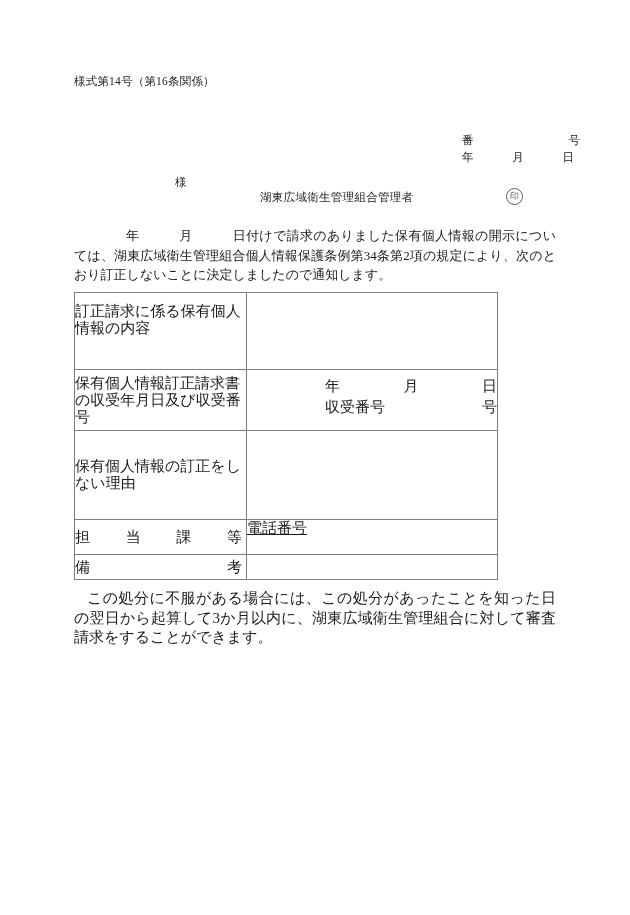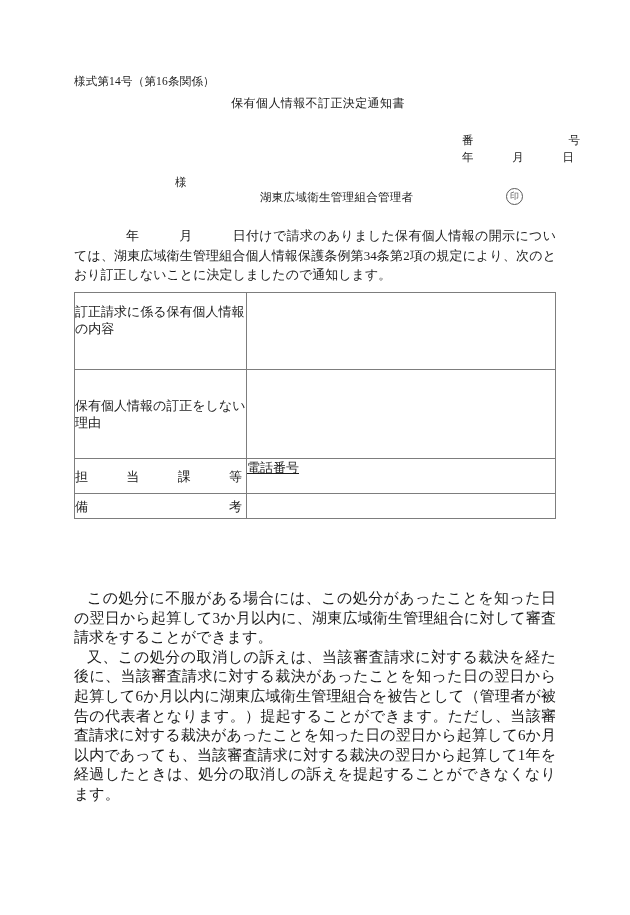--- a/index.html
+++ b/index.html
@@ -104,24 +104,24 @@
     text-align: justify;
     text-justify: inter-character;
     text-indent: 52px;
   }
 
   
   .form-table {
     position: absolute;
     left: 74px;
     top: 292px;
-    width: 482px;
+    width: 424px;
     border-collapse: collapse;
     table-layout: fixed;
-    font-size: 13px;
+    font-size: 15px;
   }
   .form-table td {
     border: 1px solid #7d7d7d;
     padding: 0;
     vertical-align: top;
   }
   .label-cell {
     width: 171px;
     padding: 8px 8px 6px 9px;
     line-height: 17px;
@@ -179,21 +179,20 @@
     text-indent: 13px;
   }
 </style>
 </head>
 <body>
 
 <div class="page">
 
   <div class="form-no">様式第14号（第16条関係）</div>
 
-  <div class="doc-title">保有個人情報不訂正決定通知書</div>
 
   <div class="meta-block">
     <div class="meta-row">
       <span>番</span>
       <span>号</span>
     </div>
     <div class="meta-row date">
       <span>年</span>
       <span>月</span>
       <span>日</span>
@@ -208,20 +207,36 @@
   </div>
 
   <div class="body-para">年　　　月　　　日付けで請求のありました保有個人情報の開示については、湖東広域衛生管理組合個人情報保護条例第34条第2項の規定により、次のとおり訂正しないことに決定しましたので通知します。</div>
 
   <table class="form-table">
     <tbody>
       <tr class="r1">
         <td class="label-cell">訂正請求に係る保有個人情報の内容</td>
         <td class="value-cell"></td>
       </tr>
+      <tr class="r2">
+        <td class="label-cell">保有個人情報訂正請求書の収受年月日及び収受番号</td>
+        <td class="value-cell">
+          <div class="receipt-lines">
+            <div class="meta-row">
+              <span>年</span>
+              <span>月</span>
+              <span>日</span>
+            </div>
+            <div class="meta-row ln2">
+              <span>収受番号</span>
+              <span>号</span>
+            </div>
+          </div>
+        </td>
+      </tr>
       <tr class="r3">
         <td class="label-cell">保有個人情報の訂正をしない理由</td>
         <td class="value-cell"></td>
       </tr>
       <tr class="r4">
         <td class="label-cell">
           <div class="spread">
             <span>担</span>
             <span>当</span>
             <span>課</span>
@@ -237,16 +252,15 @@
             <span>考</span>
           </div>
         </td>
         <td class="value-cell"></td>
       </tr>
     </tbody>
   </table>
 
   <div class="footer">
     <p>この処分に不服がある場合には、この処分があったことを知った日の翌日から起算して3か月以内に、湖東広域衛生管理組合に対して審査請求をすることができます。</p>
-    <p>又、この処分の取消しの訴えは、当該審査請求に対する裁決を経た後に、当該審査請求に対する裁決があったことを知った日の翌日から起算して6か月以内に湖東広域衛生管理組合を被告として（管理者が被告の代表者となります。）提起することができます。ただし、当該審査請求に対する裁決があったことを知った日の翌日から起算して6か月以内であっても、当該審査請求に対する裁決の翌日から起算して1年を経過したときは、処分の取消しの訴えを提起することができなくなります。</p>
   </div>
 
 </div>
 
 </body></html>

